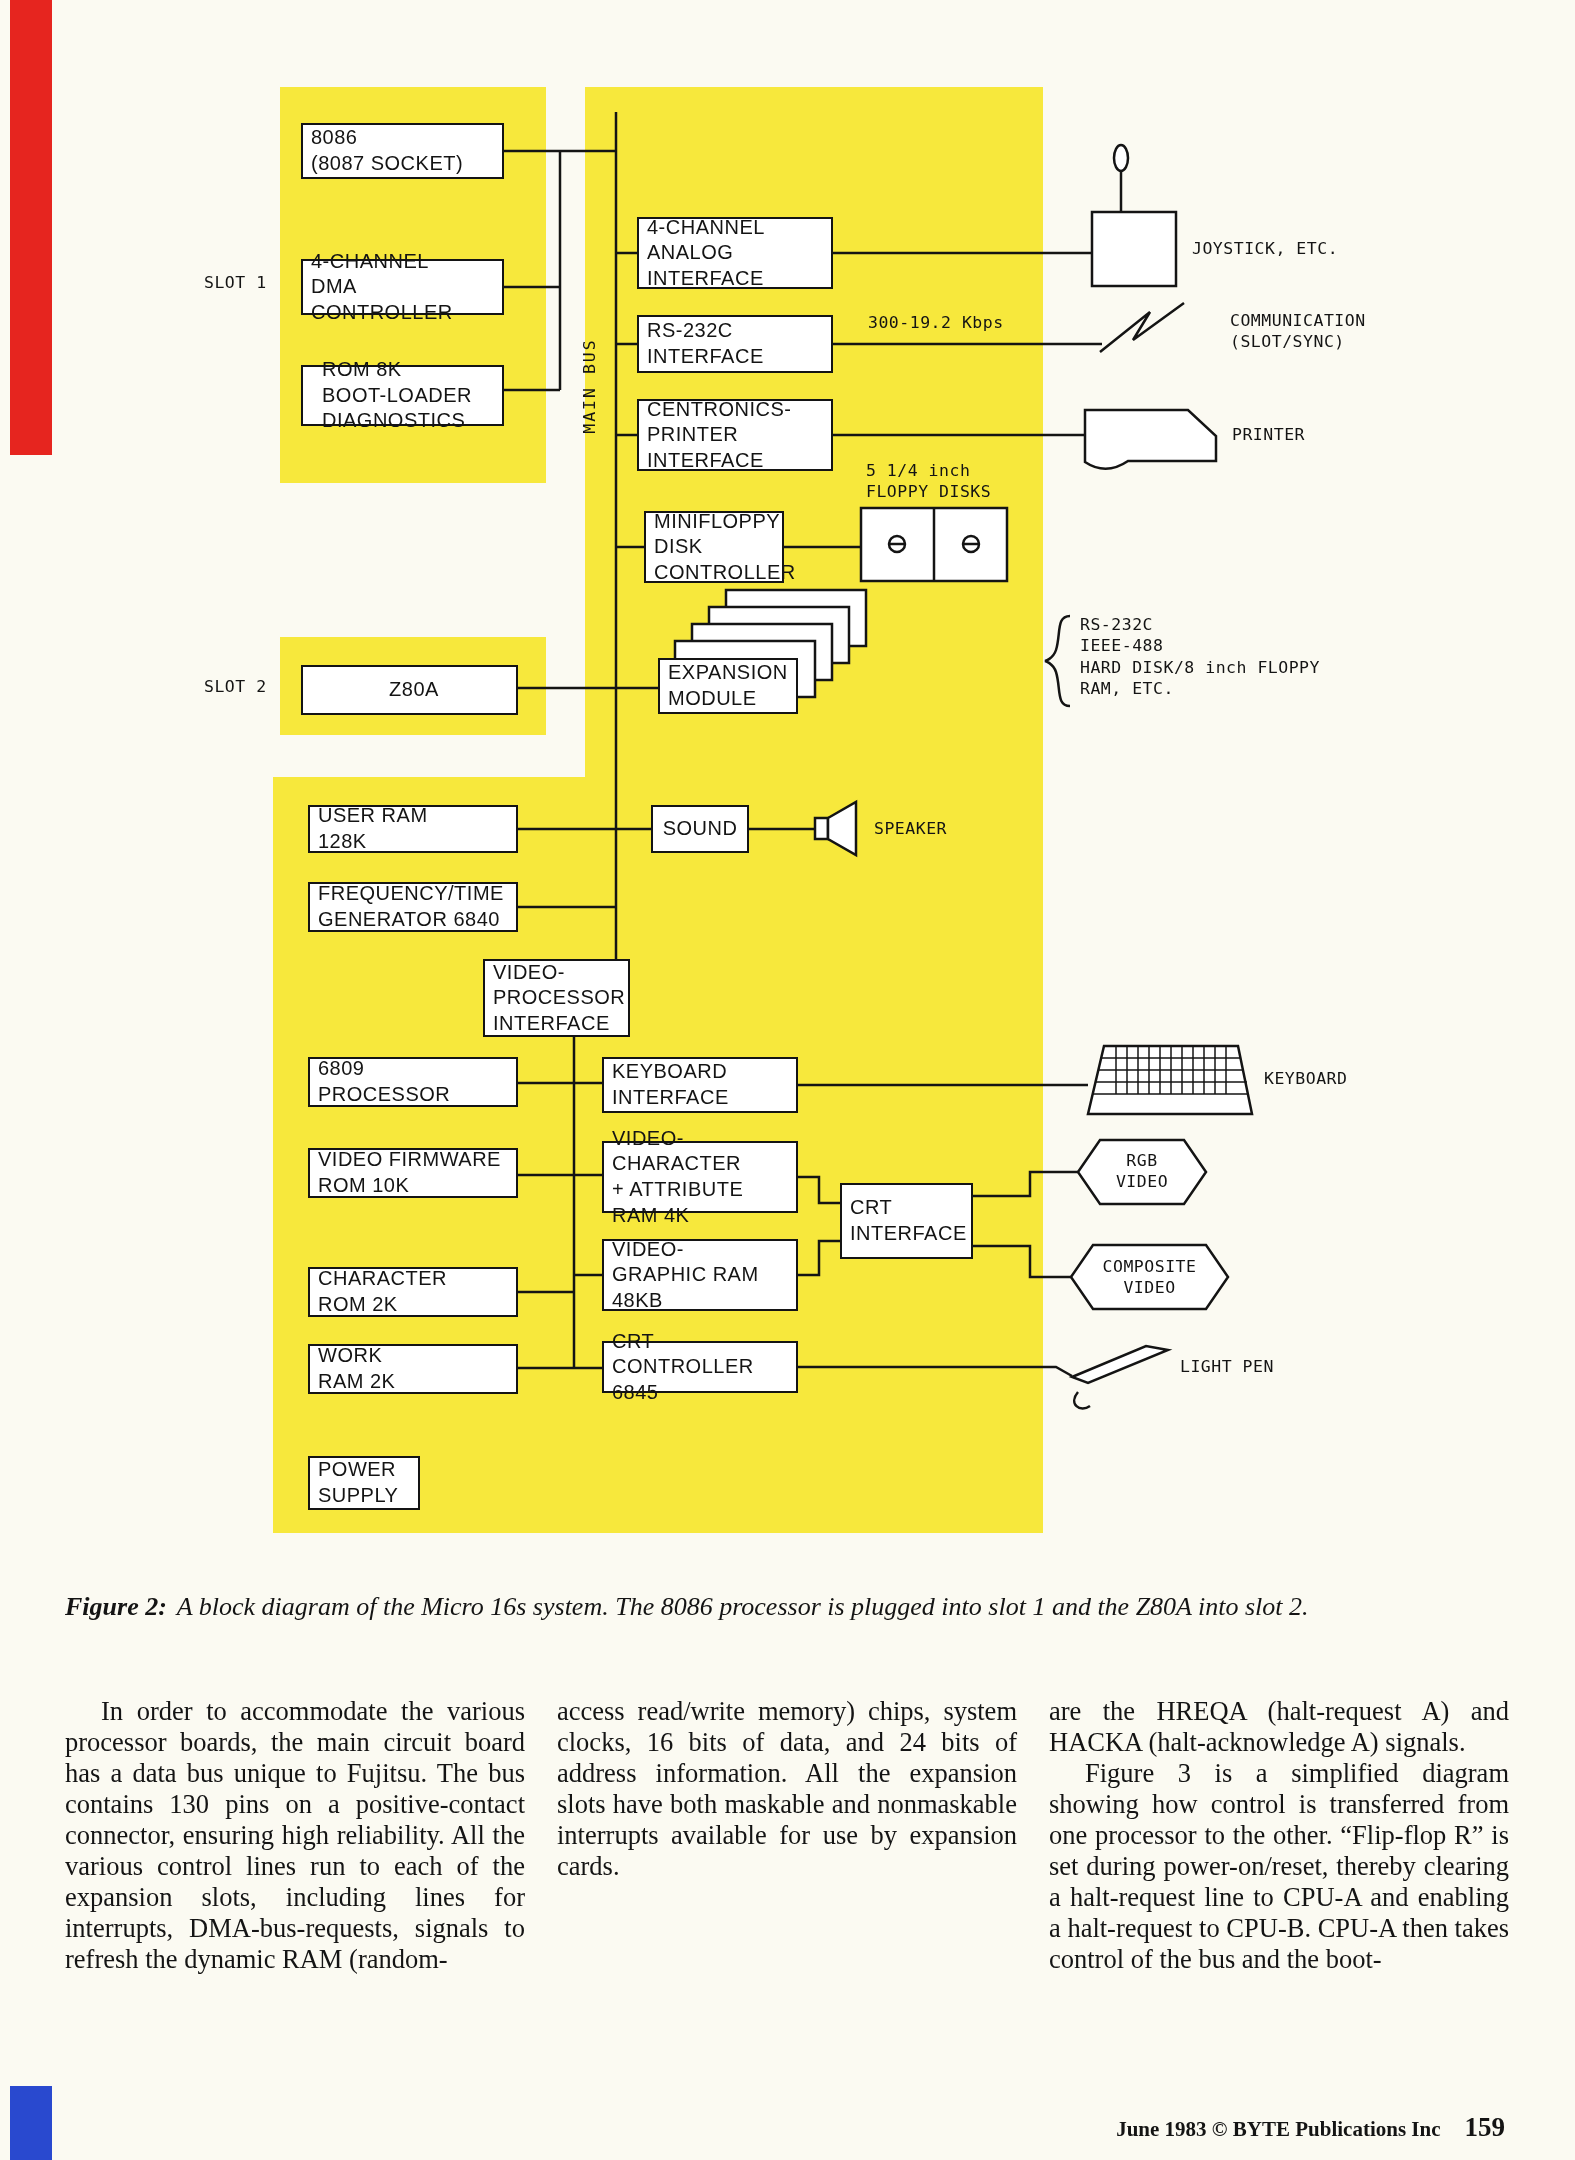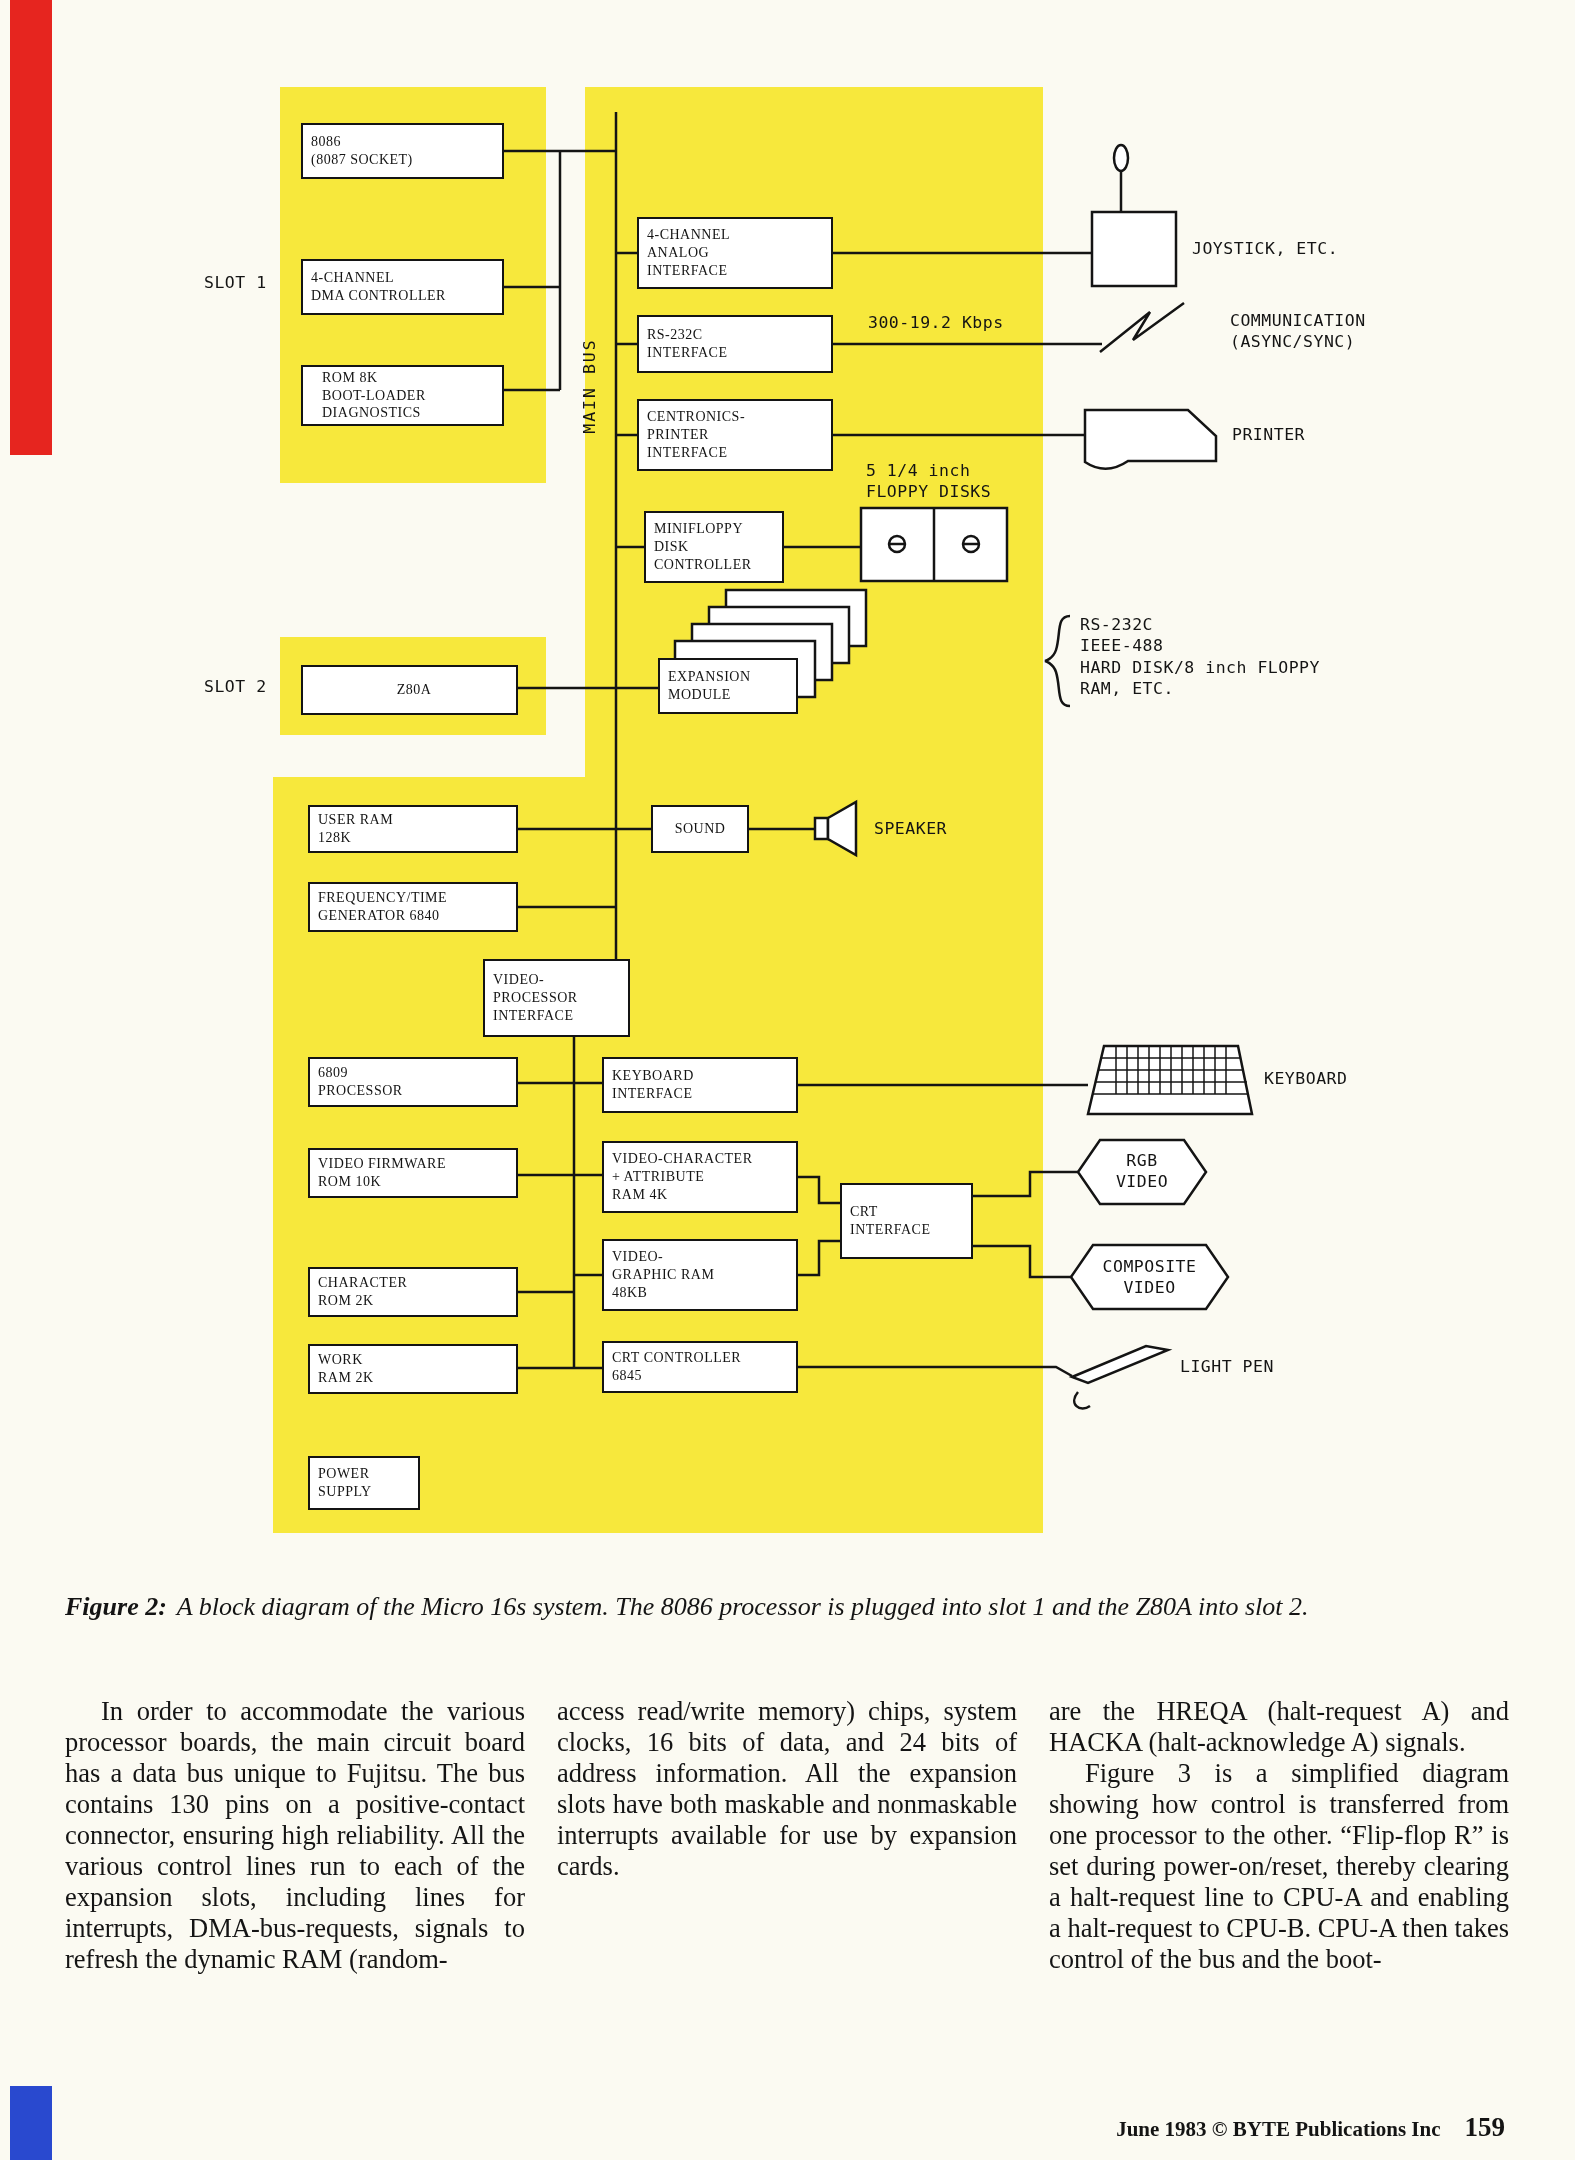--- a/index.html
+++ b/index.html
@@ -14,21 +14,21 @@
     overflow:hidden;font-family:"Liberation Serif",serif;color:var(--ink);
   }
   .bar{position:absolute;left:10px;width:42px;}
   .bar.red{top:0;height:455px;background:var(--red);}
   .bar.blue{top:2086px;height:74px;background:var(--blue);}
   .yellow{position:absolute;background:var(--yellow);z-index:1;}
   .wires{position:absolute;left:0;top:0;z-index:2;}
   .dbox{
     position:absolute;z-index:3;background:#fff;border:2.5px solid var(--ink);
     box-sizing:border-box;display:flex;align-items:center;padding:2px 8px;
-    font-family:Liberation Serif, serif;font-size:14px;line-height:1.28;
+    font-family:Liberation Sans, sans-serif;font-size:20px;line-height:1.28;
     letter-spacing:.5px;white-space:pre-line;color:var(--ink);
   }
   .dbox.center{justify-content:center;text-align:center;}
   .dlabel{
     position:absolute;z-index:4;font-family:"DejaVu Sans Mono",monospace;
     font-size:16.5px;line-height:1.3;letter-spacing:.5px;white-space:pre-line;color:var(--ink);
   }
   .dlabel.center{text-align:center;}
   .mainbus{transform:rotate(-90deg);text-align:center;letter-spacing:2px;}
   .caption{
@@ -199,21 +199,21 @@
 SUPPLY</div>
 
     <div class="dlabel" style="left:204px;top:272px;">SLOT 1</div>
     <div class="dlabel" style="left:204px;top:676px;">SLOT 2</div>
     <div class="dlabel mainbus" style="left:535px;top:375px;width:110px;height:22px;">MAIN BUS</div>
     <div class="dlabel" style="left:868px;top:312px;">300-19.2 Kbps</div>
     <div class="dlabel" style="left:866px;top:460px;">5 1/4 inch
 FLOPPY DISKS</div>
     <div class="dlabel" style="left:1192px;top:238px;">JOYSTICK, ETC.</div>
     <div class="dlabel" style="left:1230px;top:310px;">COMMUNICATION
-(ASYNC/SYNC)</div>
+(SLOT/SYNC)</div>
     <div class="dlabel" style="left:1232px;top:424px;">PRINTER</div>
     <div class="dlabel" style="left:1080px;top:614px;">RS-232C
 IEEE-488
 HARD DISK/8 inch FLOPPY
 RAM, ETC.</div>
     <div class="dlabel" style="left:874px;top:818px;">SPEAKER</div>
     <div class="dlabel" style="left:1264px;top:1068px;">KEYBOARD</div>
     <div class="dlabel center" style="left:1078px;top:1150px;width:128px;">RGB
 VIDEO</div>
     <div class="dlabel center" style="left:1071px;top:1256px;width:157px;">COMPOSITE

